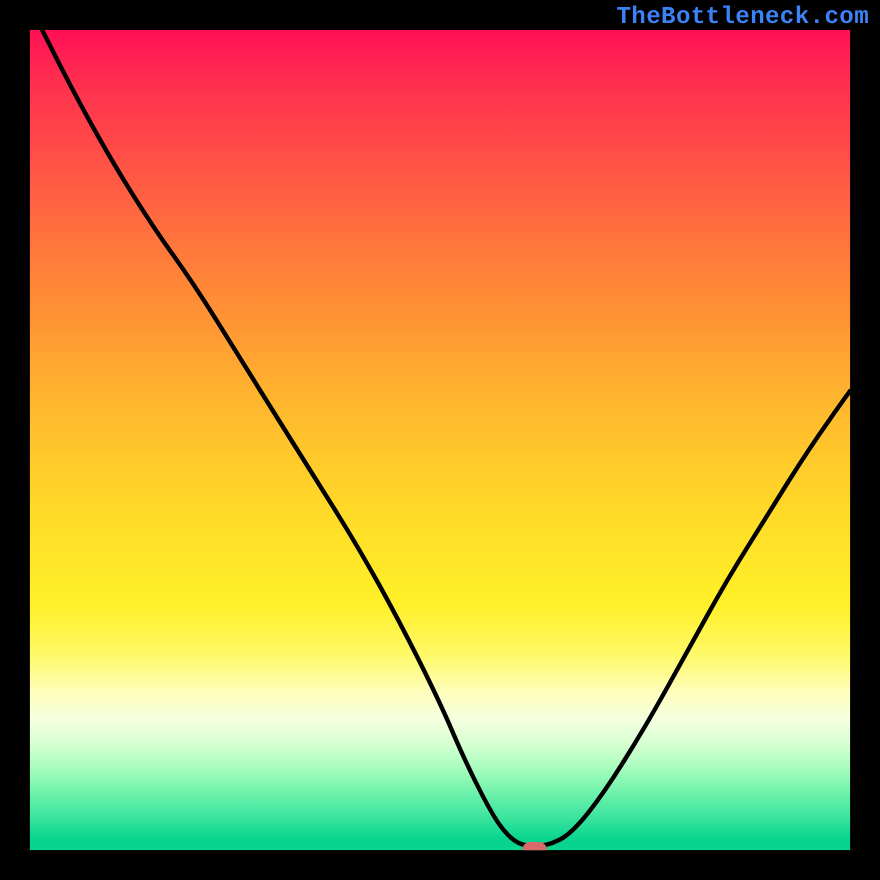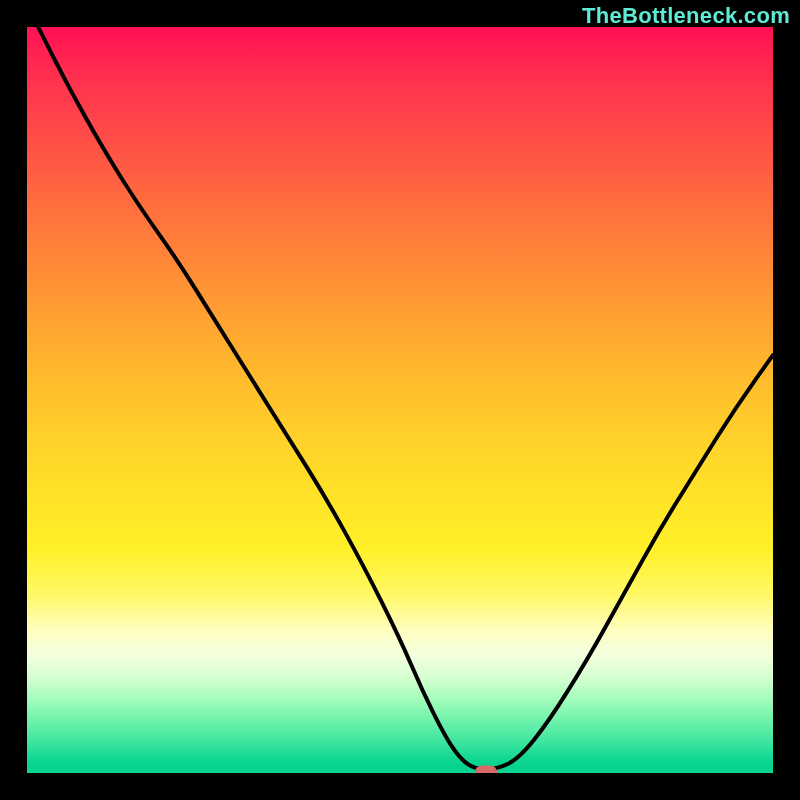--- a/index.html
+++ b/index.html
@@ -14,25 +14,26 @@
   .container {
     position: relative;
     width: 800px;
     height: 800px;
     background: #000;
   }
   .watermark {
     position: absolute;
     top: 3px;
     right: 10px;
-    color: #5eead4;
+    color: #3b82f6;
     font-size: 22px;
     font-weight: 600;
     letter-spacing: 0.3px;
     z-index: 10;
+    font-family: Liberation Mono, monospace;
   }
   .plot-area {
     position: absolute;
     left: 27px;
     top: 27px;
     width: 746px;
     height: 746px;
     overflow: hidden;
   }
   .gradient {

